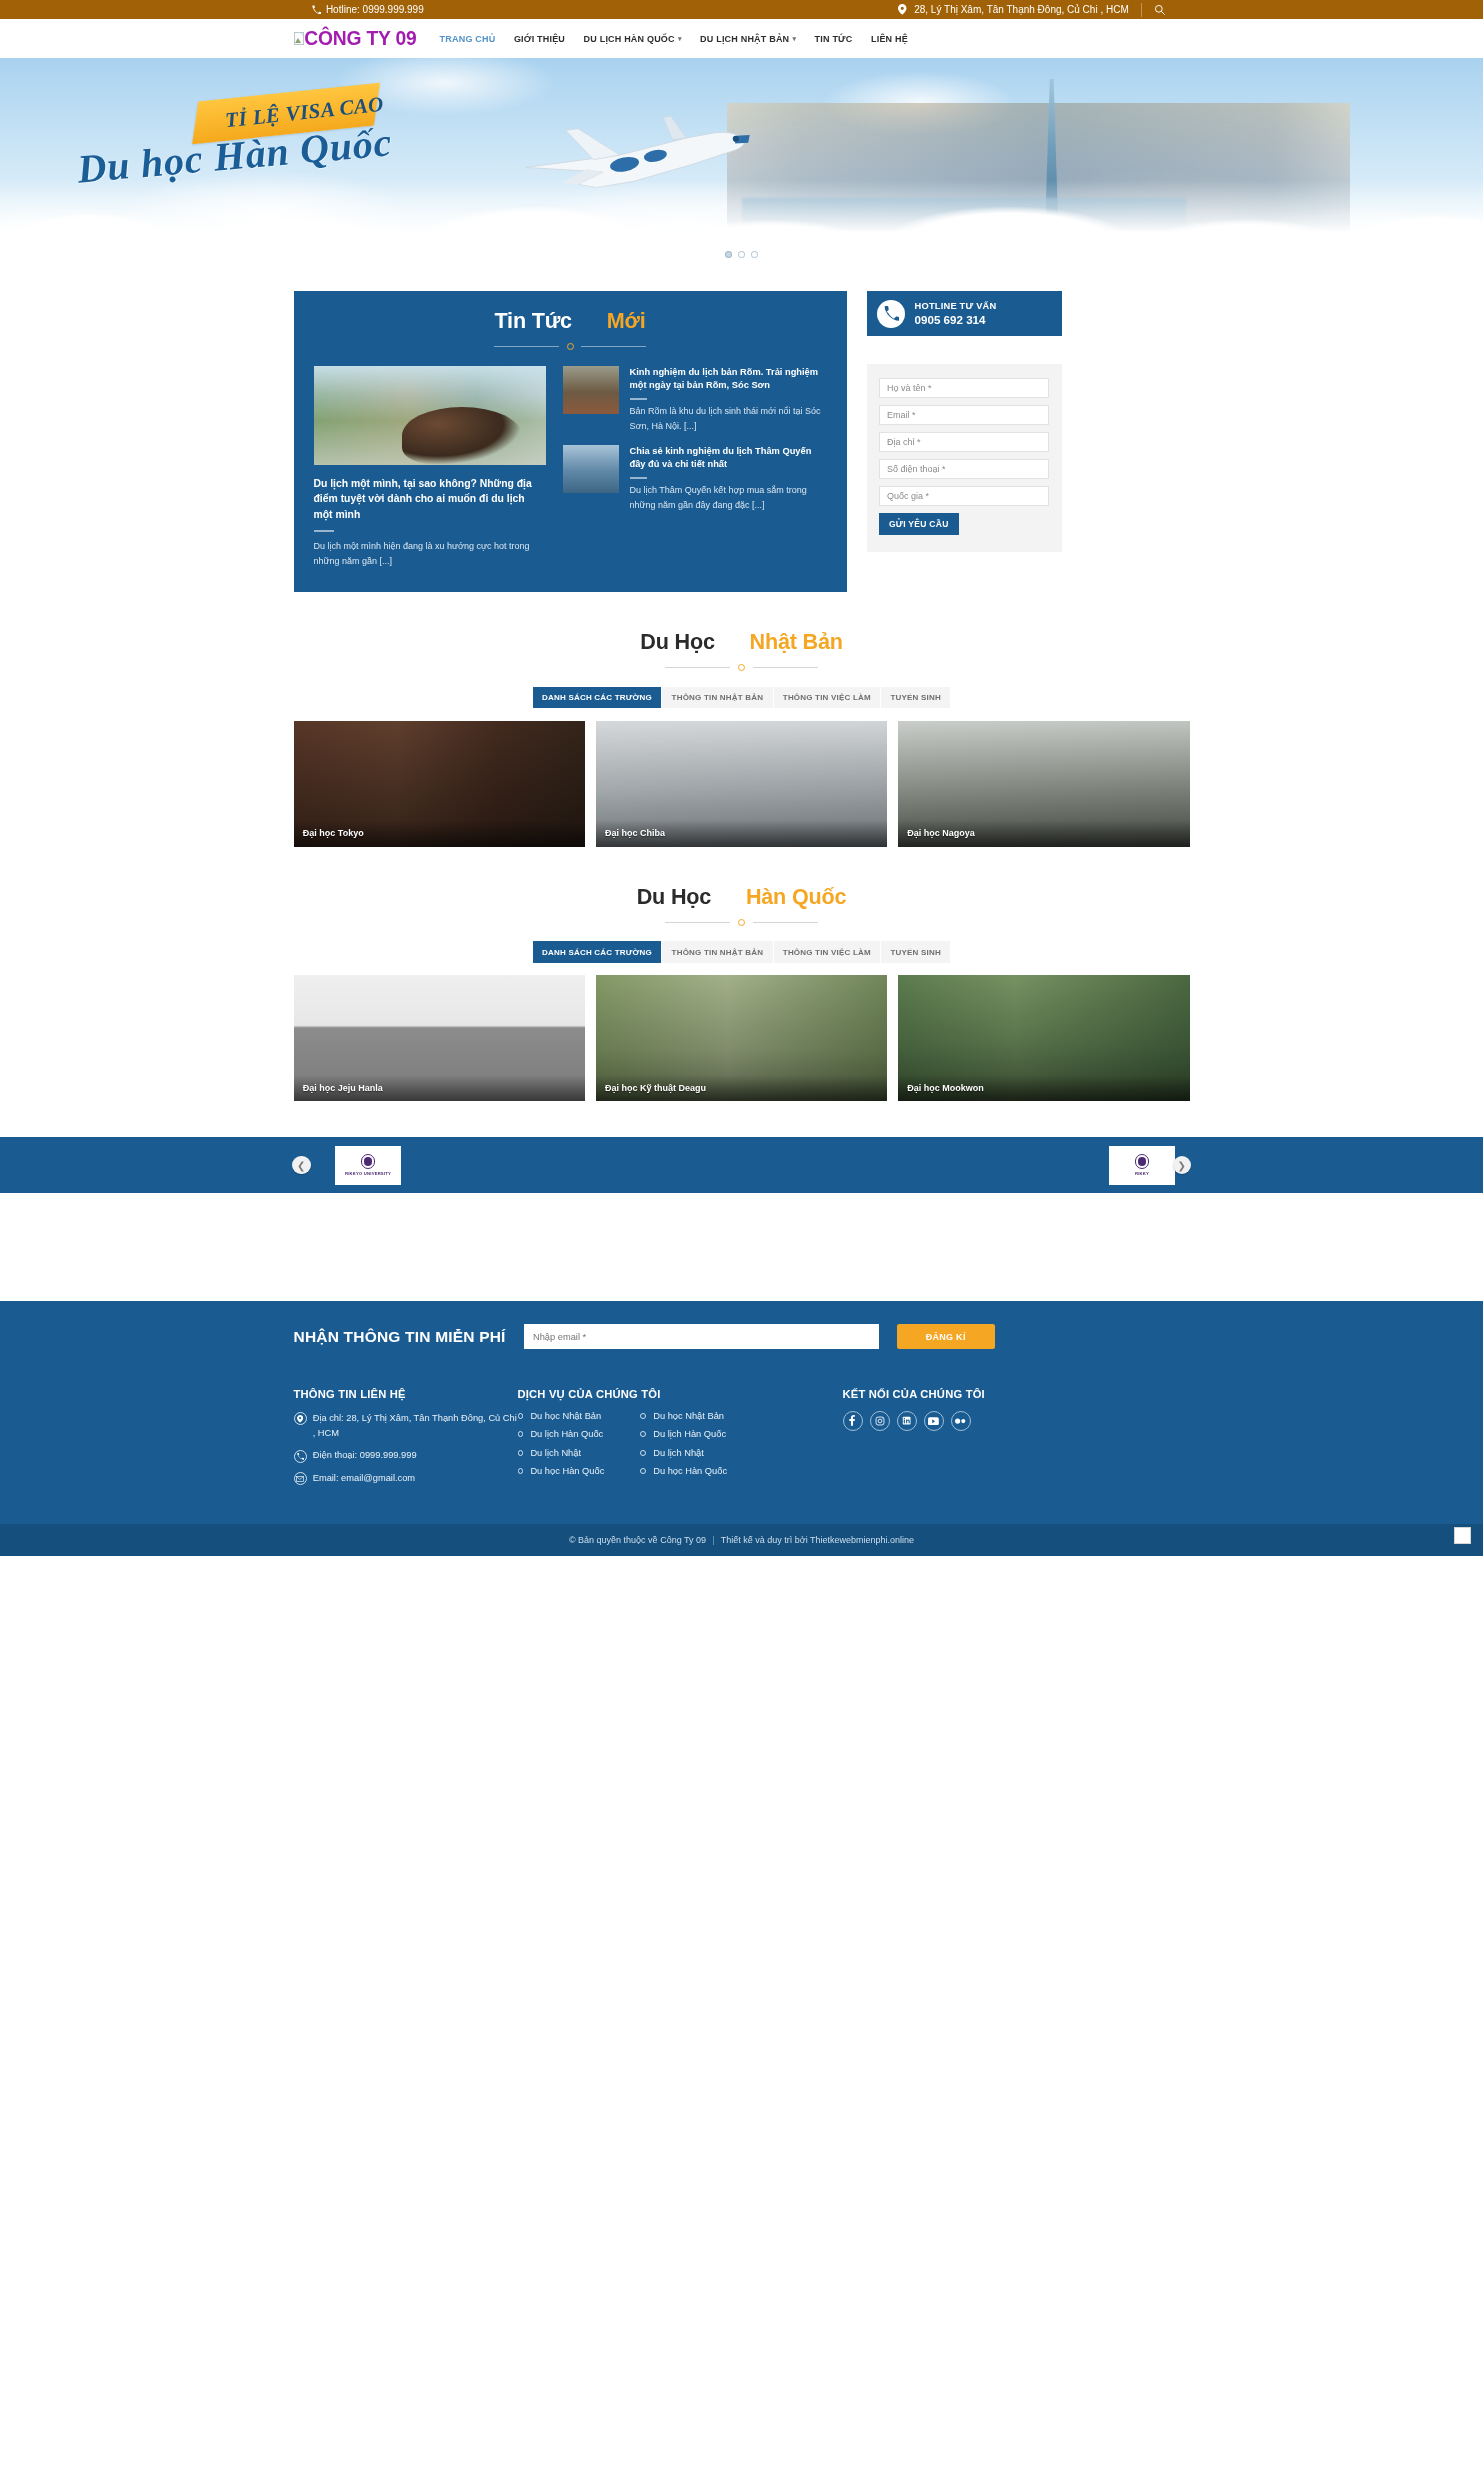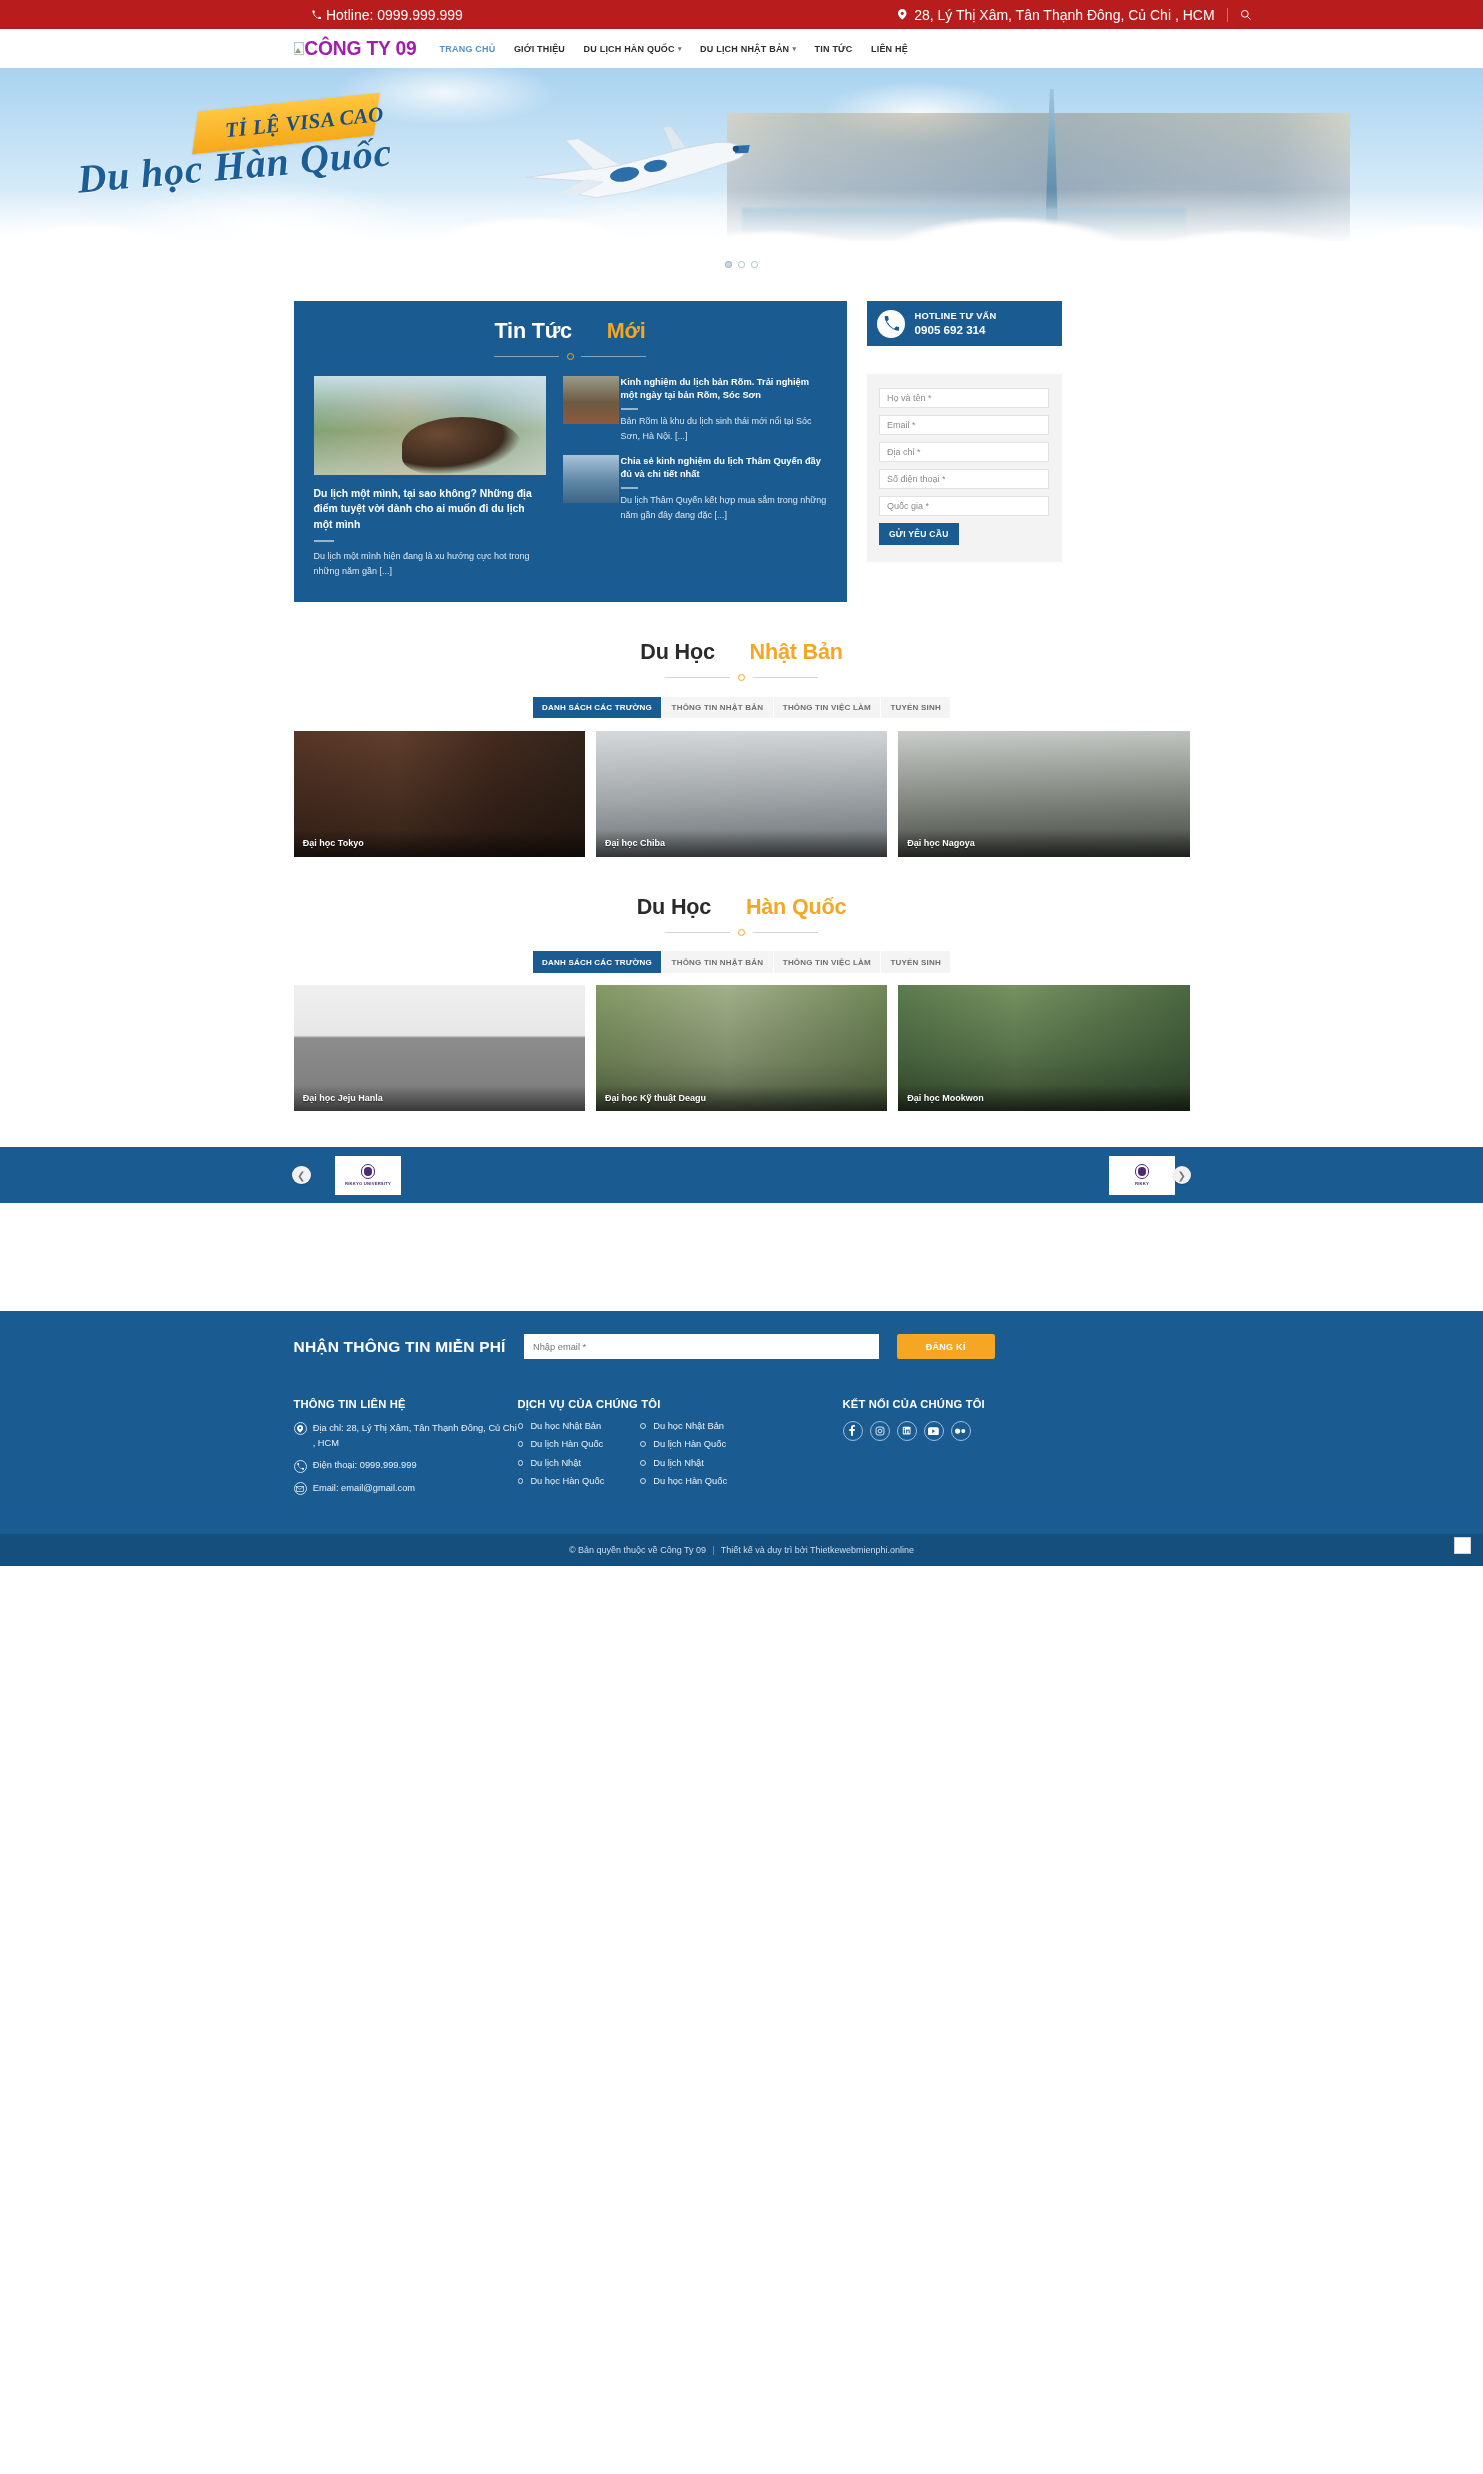--- a/index.html
+++ b/index.html
@@ -8,26 +8,26 @@
   body {
     font-family: "Liberation Sans", sans-serif;
     background: #ffffff;
     color: #333;
     -webkit-font-smoothing: antialiased;
   }
   .wrap { width: 896px; margin: 0 auto; }
 
   
   .topbar {
-    background: #b91c1c;
-    height: 29px;
+    background: #a16207;
+    height: 19px;
     display: flex;
     align-items: center;
     color: #fff;
-    font-size: 14px;
+    font-size: 10px;
   }
   .topbar-inner {
     width: 1483px;
     display: flex;
     align-items: center;
     justify-content: center;
     position: relative;
   }
   .topbar-left {
     position: absolute;
@@ -266,21 +266,21 @@
     font-size: 10.4px; line-height: 1.5; margin-top: 10.8px; font-weight: bold;
   }
   .news-sep {
     width: 20px; height: 1.5px; background: rgba(255,255,255,.55);
     margin: 7.7px 0 7.7px;
   }
   .news-main p, .news-item p {
     font-size: 9px; line-height: 1.65; color: #dbe7f1;
   }
   .news-list { width: 267px; display: flex; flex-direction: column; gap: 10.8px; }
-  .news-item { display: flex; gap: 2px; }
+  .news-item { display: flex; gap: 11px; }
   .news-thumb { width: 56px; height: 48px; flex: 0 0 56px; }
   .th1 { background: linear-gradient(180deg,#9a9b8b,#6d5a43 55%,#8c5a3c); }
   .th2 { background: linear-gradient(180deg,#e7d8b7,#e3c890 60%,#d9b772); }
   .th3 { background: linear-gradient(180deg,#a8c4d8,#5f87a6 55%,#3d6684); }
   .news-item h4 { font-size: 9.3px; line-height: 1.45; font-weight: bold; }
   .news-item .news-sep { width: 17px; margin: 5.4px 0 4.6px; }
 
   .aside {
     width: 195px;
     margin-left: 20px;

